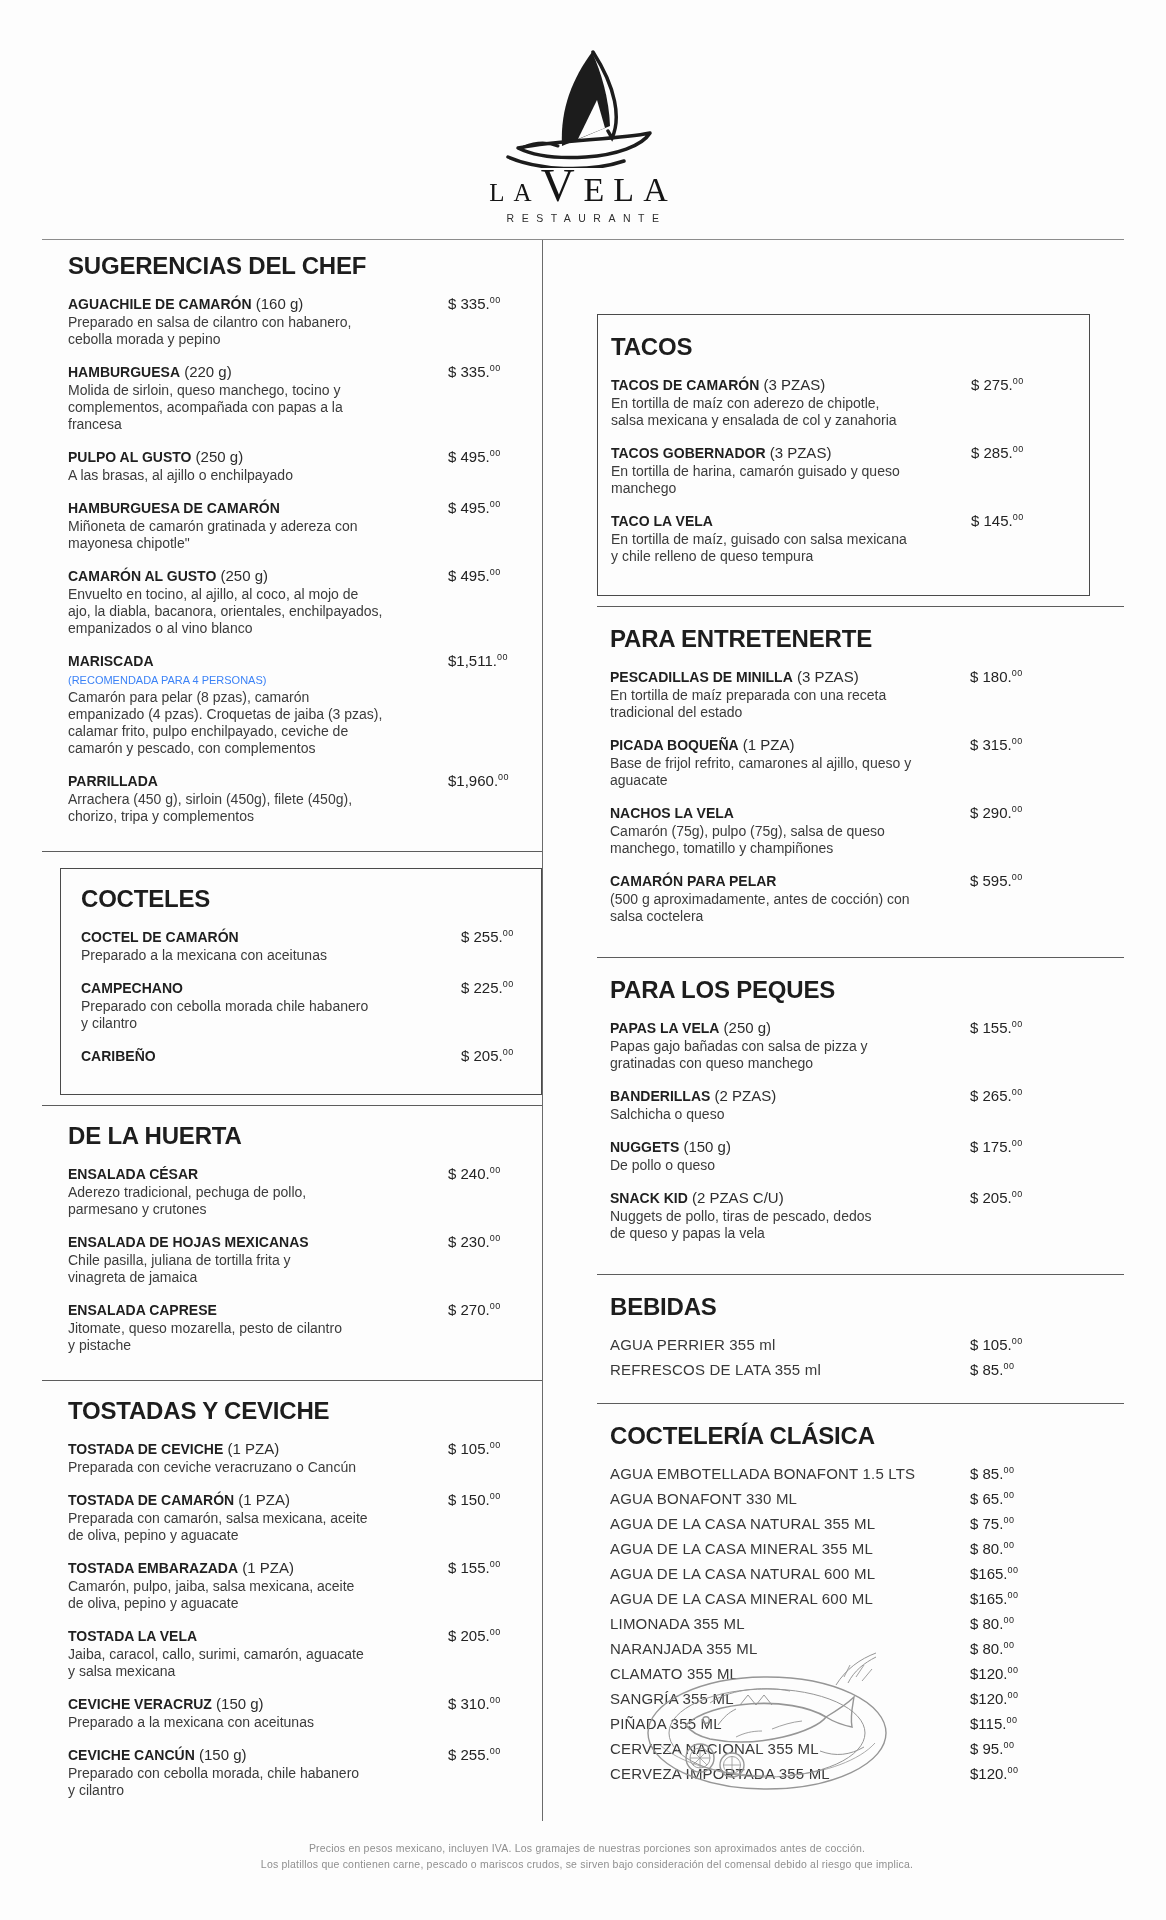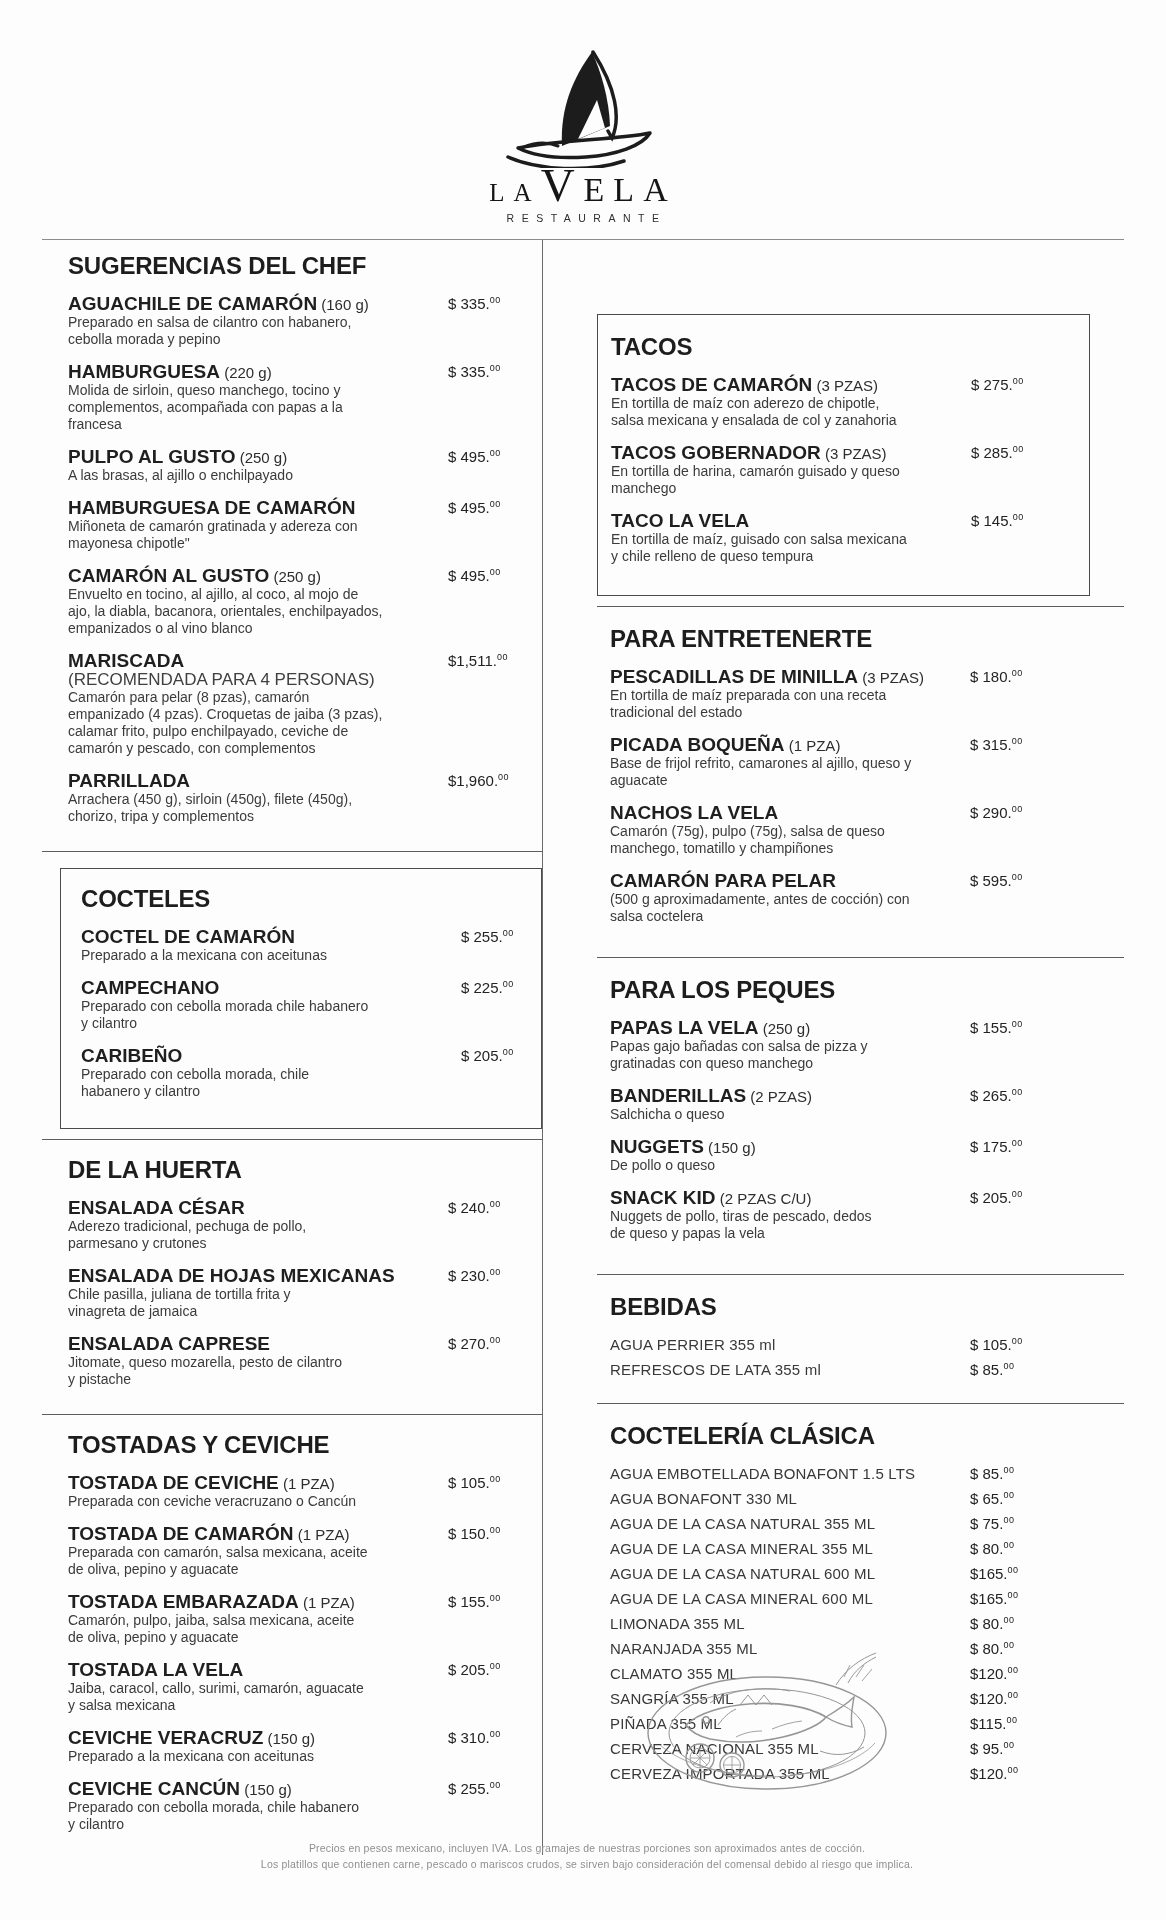--- a/index.html
+++ b/index.html
@@ -43,23 +43,23 @@
 
   .sec-title {
     margin:0 0 14px 0; font-size:24px; font-weight:700; color:#1d1d1d;
     letter-spacing:-0.2px;
   }
 
   .item { display:flex; margin-bottom:14px; }
   .item-main { width:368px; }
   .col-right .item-main { width:348px; }
   .name-line { line-height:19px; }
-  .iname { font-weight:700; font-size:19px; color:#1f1f1f; }
+  .iname { font-weight:700; font-size:14px; color:#1f1f1f; }
   .iqual { font-weight:400; font-size:15px; color:#2d2d2d; }
-  .isub  { font-size:17px; line-height:18px; color:#404040; }
+  .isub  { font-size:11px; line-height:18px; color:#3b82f6; }
   .idesc { font-size:14px; line-height:17px; color:#3b3b3b; white-space:pre-line; }
   .price { font-size:15px; color:#232323; white-space:nowrap; padding-top:1px; margin-left:12px; }
   .price sup { font-size:9px; letter-spacing:0.5px; }
   .note  { font-weight:700; font-size:14px; line-height:17.5px; color:#2a2a2a;
            white-space:pre-line; margin:2px 0 16px 0; }
 
   
   .menu-section.plain .item { margin-bottom:7px;align-items:flex-end; }
   .menu-section.plain .name-line { line-height:17.5px; }
   .menu-section.plain .iname { font-weight:400; font-size:15px; color:#383838; letter-spacing:0.2px; }
@@ -171,22 +171,20 @@
           <div class="item-main">
             <div class="name-line"><span class="iname">CAMPECHANO</span></div>
             <div class="idesc">Preparado con cebolla morada chile habanero
 y cilantro</div>
           </div>
           <div class="price">$ 225.<sup>00</sup></div>
         </div>
         <div class="item">
           <div class="item-main">
             <div class="name-line"><span class="iname">CARIBEÑO</span></div>
-            <div class="idesc">Preparado con cebolla morada, chile
-habanero y cilantro</div>
           </div>
           <div class="price">$ 205.<sup>00</sup></div>
         </div>
       </section>
       <div class="sep"></div>
       <section class="menu-section">
         <h2 class="sec-title">DE LA HUERTA</h2>
         <div class="item">
           <div class="item-main">
             <div class="name-line"><span class="iname">ENSALADA CÉSAR</span></div>

